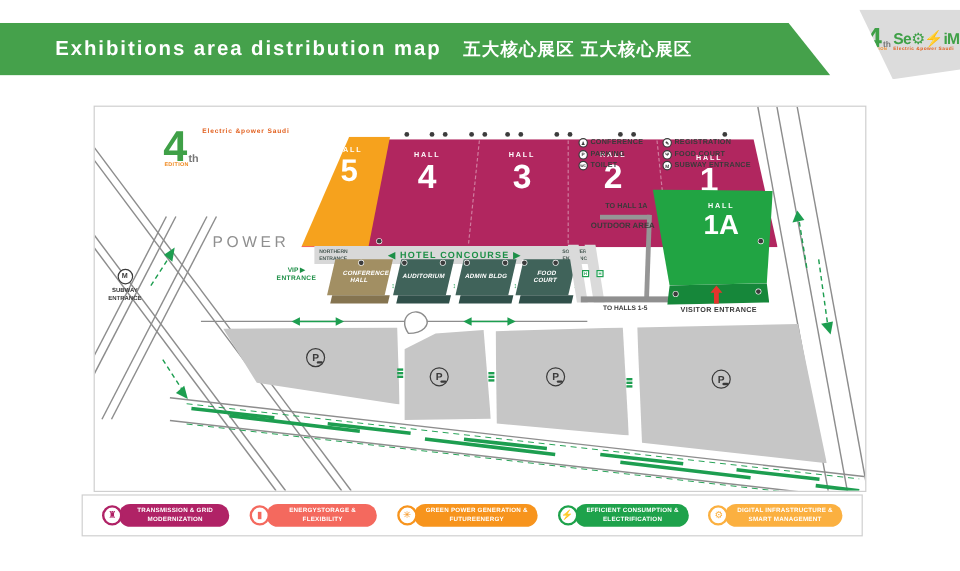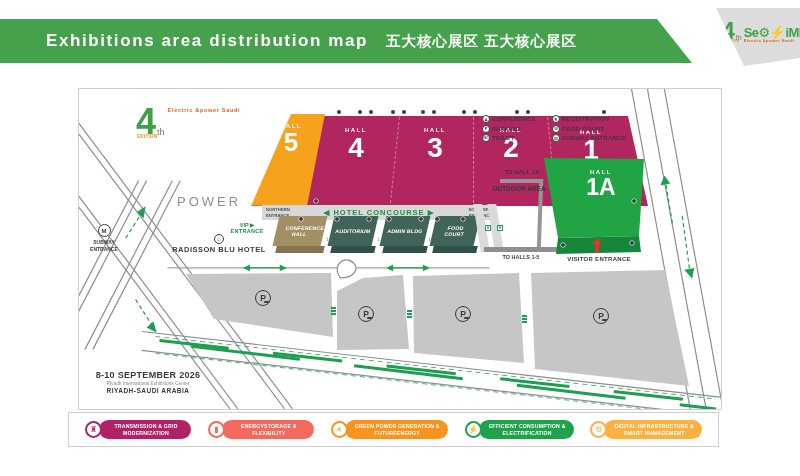--- a/index.html
+++ b/index.html
@@ -12,21 +12,21 @@
     display:flex;align-items:center;padding-left:46px;box-sizing:border-box;gap:18px;}
   .htitle{color:#fff;font-size:17px;font-weight:bold;letter-spacing:1.6px;white-space:nowrap;}
   .hsub{color:#fff;font-size:14.5px;font-weight:bold;letter-spacing:1px;white-space:nowrap;}
   #logo-chip{left:698px;top:8px;width:102px;height:58px;background:#dcdcdc;
     clip-path:polygon(18px 0,102px 0,102px 50px,46px 58px);}
   
   .slogo{display:flex;align-items:flex-start;}
   .slogo .numwrap{position:relative;line-height:.85;}
   .slogo .num{font-weight:bold;color:#3fa047;}
   .slogo .ed{position:absolute;left:1px;bottom:-1px;font-weight:bold;color:#f08a21;letter-spacing:.3px;}
-  .slogo .th{color:#777;font-weight:normal;}
+  .slogo .th{color:#777;font-weight:bold;}
   .slogo .brandwrap{line-height:1;}
   .slogo .brand{font-weight:bold;color:#3fa047;letter-spacing:-.5px;white-space:nowrap;}
   .slogo .gear{font-weight:normal;}
   .slogo .bolt{color:#f7941d;}
   .slogo .tag{color:#e2601f;font-weight:bold;white-space:nowrap;}
   .slogo.lg .num{font-size:36px;} .slogo.lg .ed{font-size:4.5px;}
   .slogo.lg .th{font-size:9px;margin:20px 3px 0 1px;}
   .slogo.lg .brand{font-size:20px;margin-top:6px;} .slogo.lg .tag{font-size:5.5px;letter-spacing:.7px;margin-top:1px;}
   .slogo.sm .num{font-size:23px;} .slogo.sm .ed{font-size:3.5px;}
   .slogo.sm .th{font-size:7px;margin:12px 2px 0 1px;}
@@ -184,26 +184,20 @@
 
     <div class="slogo lg abs" style="left:57px;top:18px;">
       <div class="numwrap"><span class="num">4</span><span class="ed">EDITION</span></div>
       <span class="th">th</span>
       <div class="brandwrap">
         <div class="tag">Electric &amp;power Saudi</div>
       </div>
     </div>
 
     <div class="abs" style="left:98px;top:105px;font-size:13px;letter-spacing:3px;color:#8f8f8f;">POWER</div>
-    <div class="abs" style="left:60px;top:145px;width:160px;text-align:center;">
-      <div class="licon" style="width:10px;height:10px;font-size:6px;margin:0 auto;">
-          <span>⌂</span>
-        </div>
-      <div class="maptext" style="font-size:7.5px;letter-spacing:.5px;margin-top:1px;">RADISSON BLU HOTEL</div>
-    </div>
     <div class="abs" style="left:4px;top:135px;width:42px;text-align:center;">
       <div class="licon" style="width:13px;height:13px;font-size:6px;border-width:1.4px;margin:0 auto;">
           <span>M</span>
         </div>
       <div class="maptext" style="font-size:5px;line-height:1.3;margin-top:2px;width:30px;margin-left:6px;">SUBWAY ENTRANCE</div>
     </div>
 
     <div id="halls-main" class="abs">
       <div class="hsep" style="left:320px;transform:skewX(-6deg);"></div>
       <div class="hsep" style="left:394px;"></div>
@@ -322,25 +316,20 @@
     <div class="abs" style="left:492px;top:80px;width:60px;text-align:center;color:#fff;">
       <div class="hname">HALL</div>
       <div class="hnum" style="font-size:23px;">1A</div>
     </div>
     <div id="visitor-arrow" class="abs" style="left:513px;top:149px;width:10px;height:16px;">
       <div class="head"></div>
         <div class="stem"></div>
     </div>
     <div class="abs maptext" style="left:475px;top:167px;width:90px;text-align:center;font-size:6px;letter-spacing:.3px;">VISITOR ENTRANCE</div>
 
-    <div class="abs" style="left:4px;top:281px;width:130px;text-align:center;">
-      <div class="maptext" style="font-size:9px;letter-spacing:.3px;">8-10 SEPTEMBER 2026</div>
-      <div style="font-size:4.8px;color:#8a8a8a;margin-top:1px;">Riyadh International Exhibitions Center</div>
-      <div class="maptext" style="font-size:6.5px;letter-spacing:.5px;margin-top:1px;">RIYADH-SAUDI ARABIA</div>
-    </div>
   <span class="dot" style="left: 258px; top: 21px;"></span>
       <span class="dot" style="left: 279px; top: 21px;"></span>
       <span class="dot" style="left: 290px; top: 21px;"></span>
       <span class="dot" style="left: 312px; top: 21px;"></span>
       <span class="dot" style="left: 323px; top: 21px;"></span>
       <span class="dot" style="left: 342px; top: 21px;"></span>
       <span class="dot" style="left: 353px; top: 21px;"></span>
       <span class="dot" style="left: 383px; top: 21px;"></span>
       <span class="dot" style="left: 394px; top: 21px;"></span>
       <span class="dot" style="left: 436px; top: 21px;"></span>

